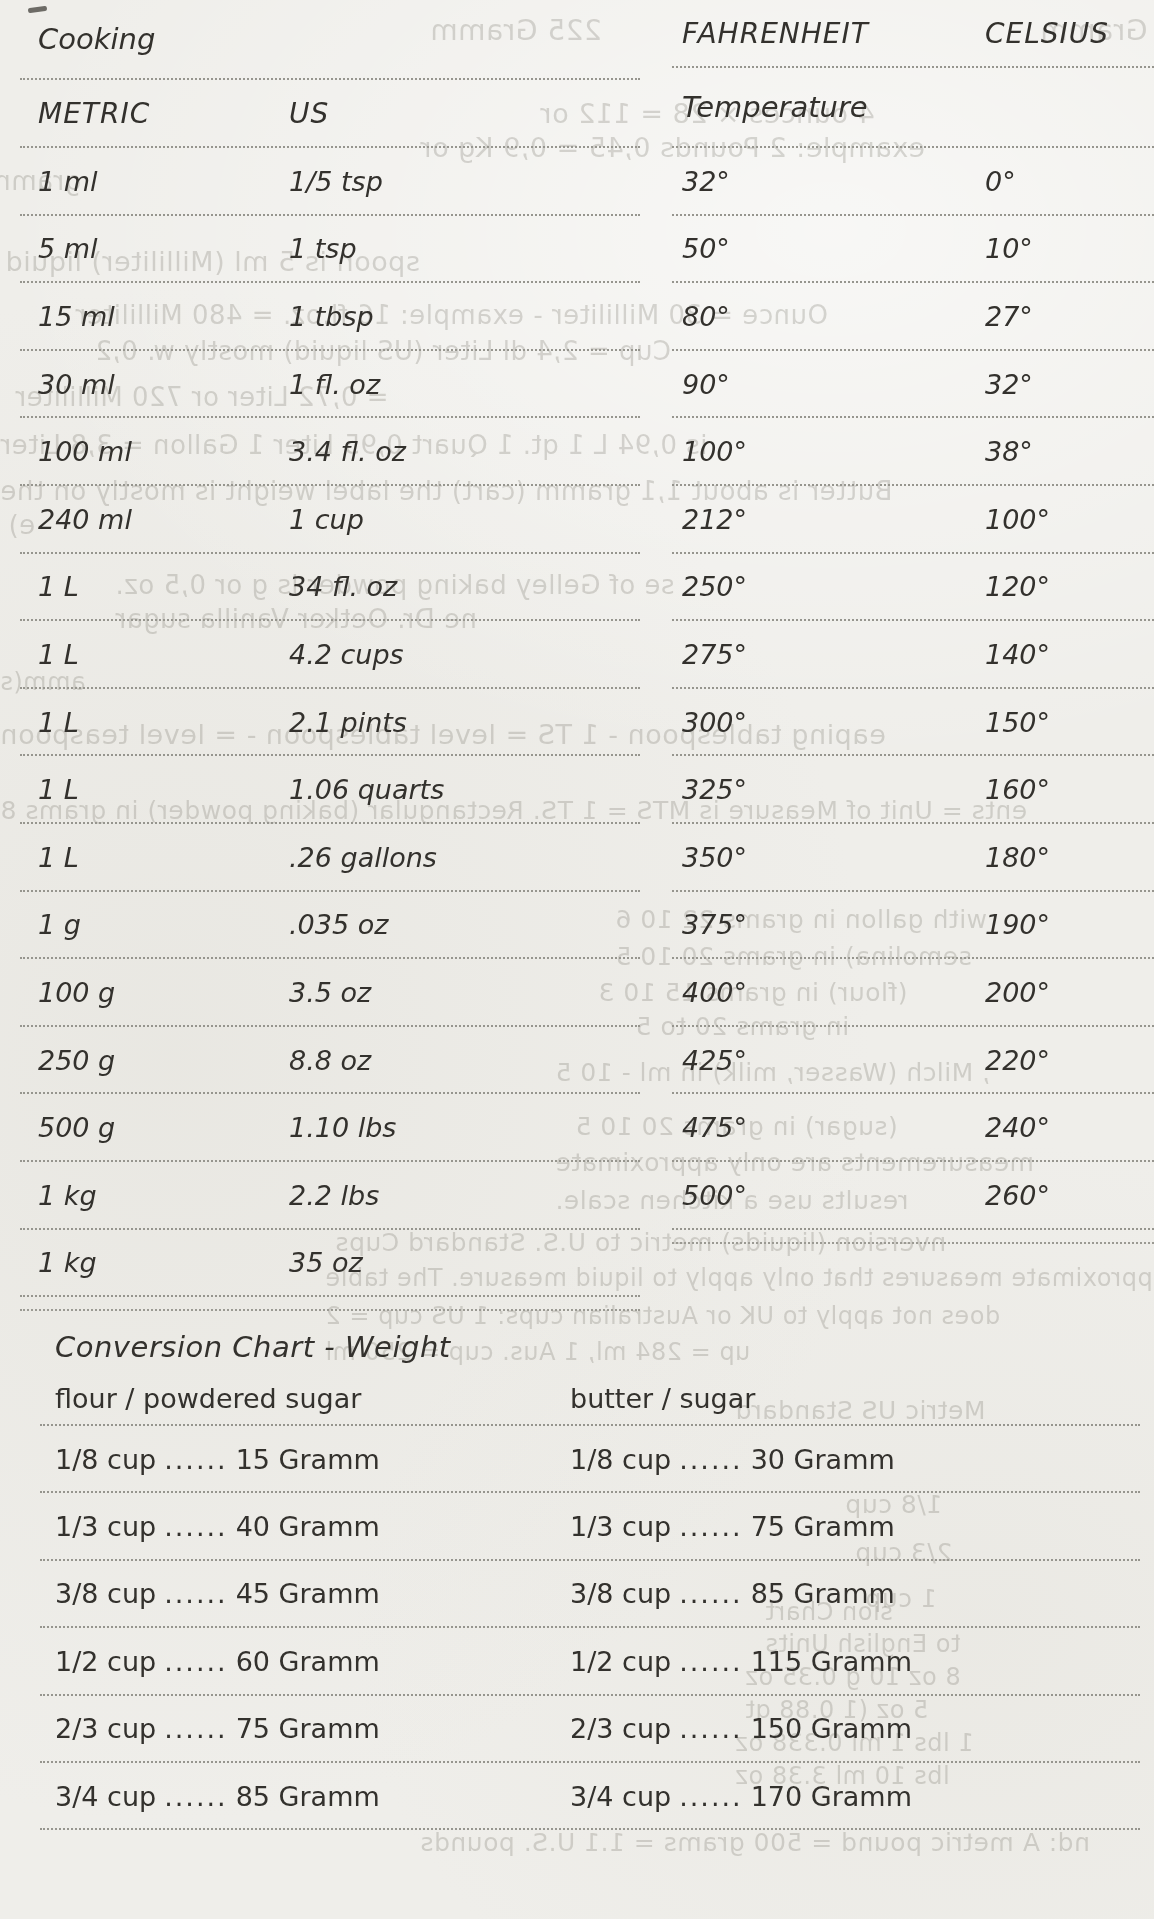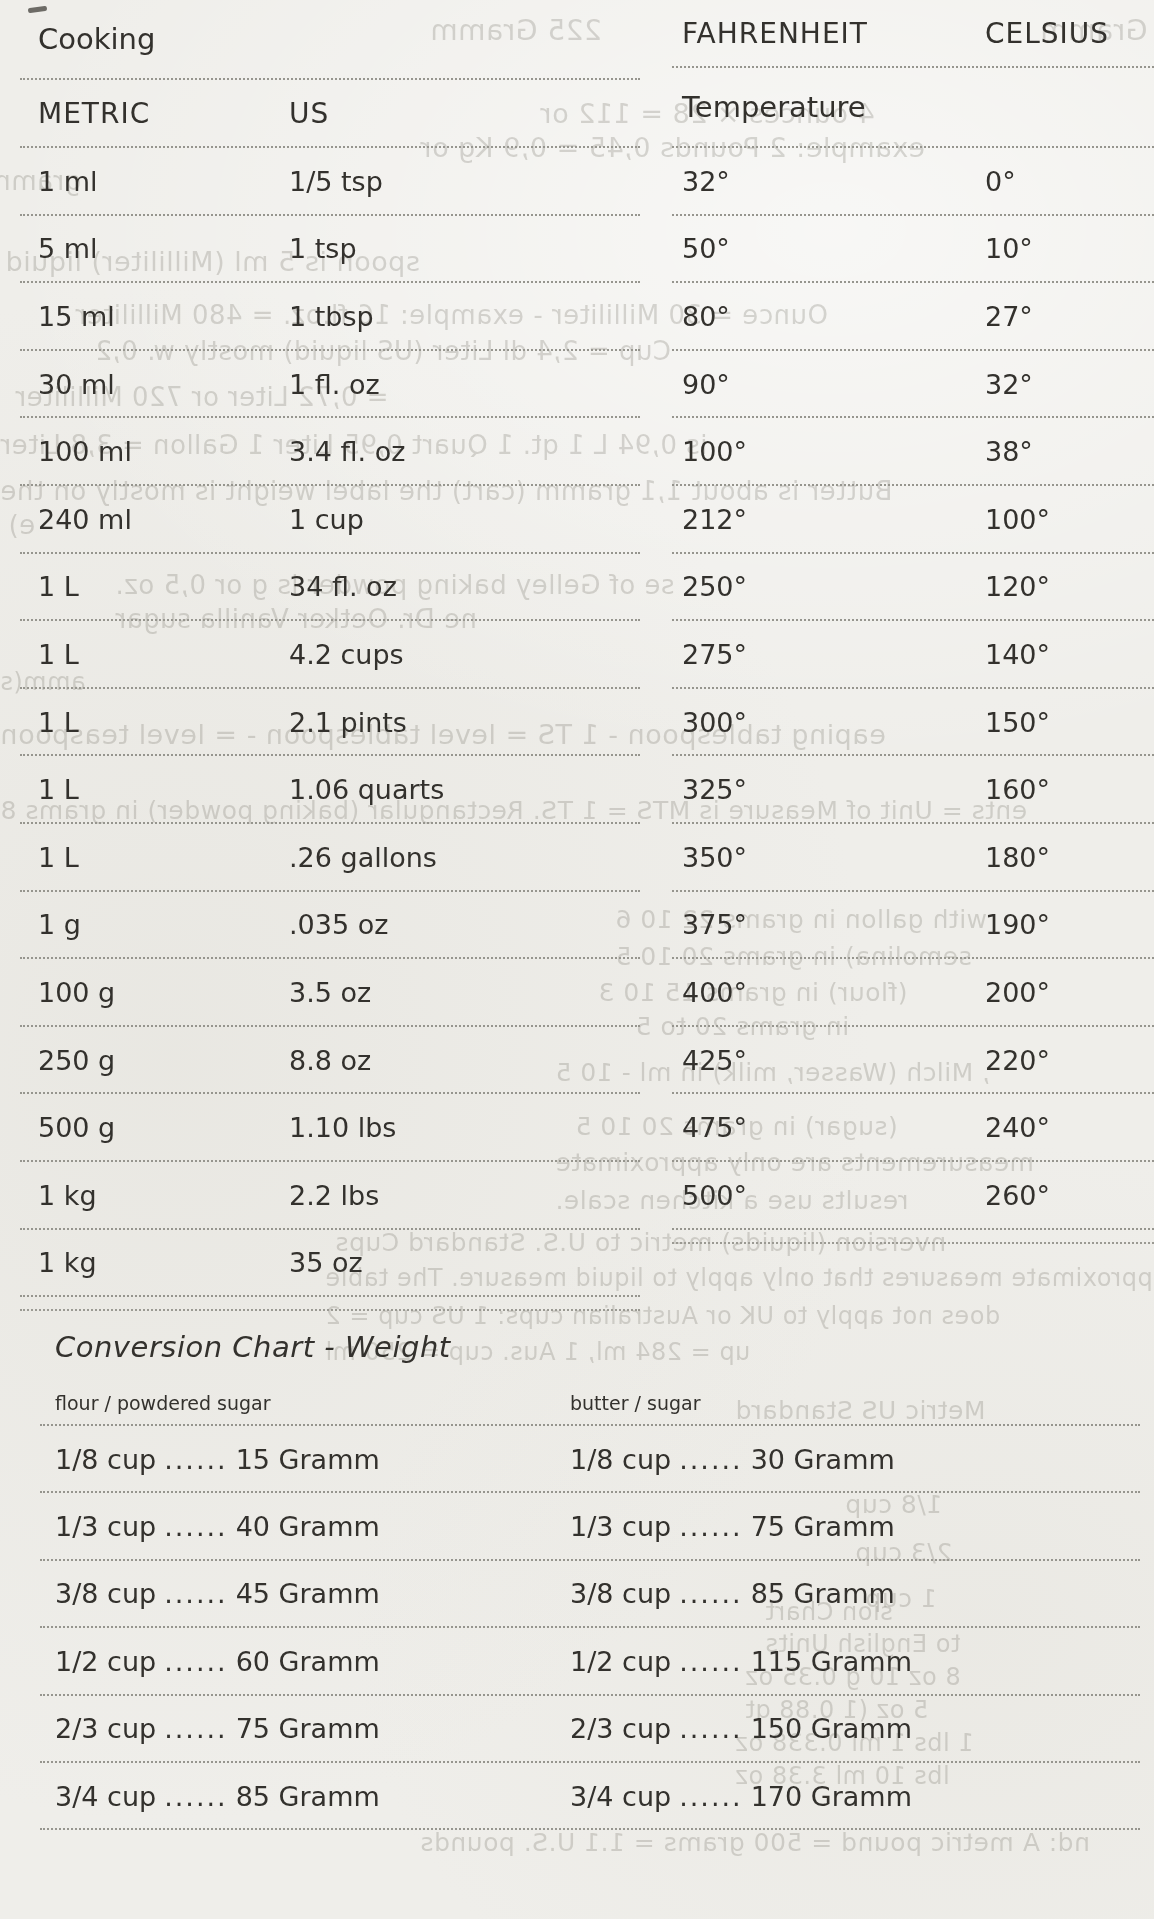--- a/index.html
+++ b/index.html
@@ -20,21 +20,21 @@
   
   .bleed-layer{position:absolute;inset:0;pointer-events:none;}
   .bleed{
     position:absolute;white-space:nowrap;
     color:#7d7a70;opacity:0.28;
     transform:scaleX(-1);
     filter:blur(0.7px);
     letter-spacing:0.5px;
   }
   
-  .tbl{position:absolute;top:0;}
+  .tbl{position:absolute;top:0;font-style:italic;}
   .tbl-cooking{left:20px;width:620px;}
   .tbl-temp{left:672px;width:482px;}
   .row{
     position:relative;box-sizing:border-box;
     border-bottom:2px dotted #96958e;
   }
   .title-row{height:80px;}
   .header-row{height:68px;}
   .data-row{height:67.6px;}
   .cell{
@@ -52,21 +52,21 @@
     content:"";position:absolute;left:0;right:0;bottom:-14px;
     border-bottom:2px dotted #9b9a93;
   }
   
   .weight{position:absolute;left:40px;top:1317px;width:1100px;}
   .w-title{
     height:60px;display:flex;align-items:center;
     padding-left:15px;font-size:29px;letter-spacing:0.5px;font-style:italic;
   }
   .w-subhead{position:relative;height:49px;box-sizing:border-box;border-bottom:2px dotted #96958e;}
-  .w-subhead .wc{position:absolute;bottom:10px;font-size:19px;white-space:nowrap;}
+  .w-subhead .wc{position:absolute;bottom:10px;font-size:27px;white-space:nowrap;}
   .wc1{left:15px;}
   .wc2{left:530px;}
   .w-row{position:relative;height:67.4px;box-sizing:border-box;border-bottom:2px dotted #96958e;}
   .w-entry{
     position:absolute;top:50%;transform:translateY(-50%);
     white-space:nowrap;font-size:27px;
   }
   .e1{left:15px;}
   .e2{left:530px;}
   .w-leader{letter-spacing:2px;padding:0 8px;}

